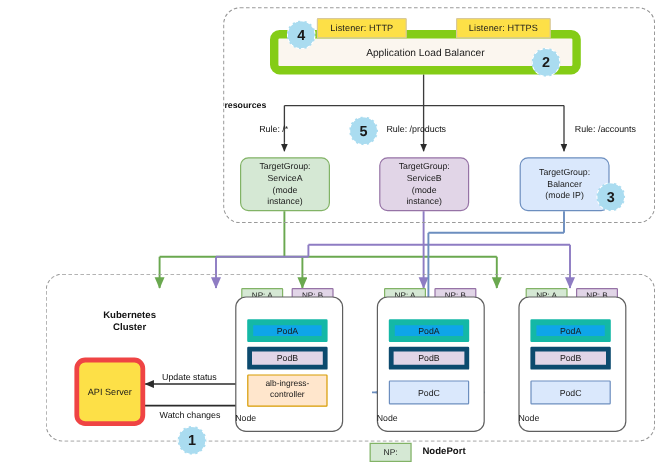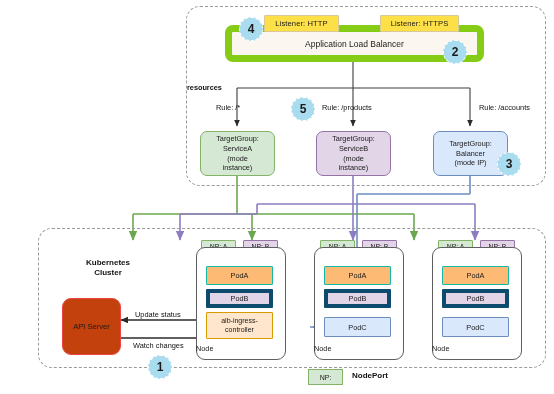--- a/index.html
+++ b/index.html
@@ -39,34 +39,34 @@
   .tg.green{background:#d5e8d4;border:1px solid #82b366;}
   .tg.purple{background:#e1d5e7;border:1px solid #9673a6;}
   .tg.blue{background:#dae8fc;border:1px solid #6c8ebf;}
 
   .rule-label{position:absolute;font-size:7.4px;font-weight:normal;color:#111;white-space:nowrap;}
   .resources-label{position:absolute;font-size:7.3px;font-weight:bold;color:#111;}
 
   
   .cluster-title{position:absolute;font-size:8px;font-weight:bold;line-height:1.25;text-align:center;color:#111;}
   .api-server{
-    background:#c2410c;border:1px solid #ef4444;border-radius:9px;
+    background:#fde047;border:4px solid #ef4444;border-radius:9px;
     font-size:7.6px;color:#1a1a1a;
   }
   .node{
     background:#ffffff;border:1px solid #5f5f5f;border-radius:9px;
   }
   .node-label{position:absolute;font-size:7.3px;color:#1a1a1a;width:100%;text-align:left;}
   .np{
     font-size:6.8px;border-radius:1px;
   }
   .np.green{background:#d5e8d4;border:1px solid #82b366;}
   .np.purple{background:#e1d5e7;border:1px solid #9673a6;}
   .pod{font-size:7.3px;border-radius:1px;}
-  .pod.green{background:#fdba74;border:1px solid #14b8a6;}
+  .pod.green{background:#0ea5e9;border:5px solid #14b8a6;}
   .pod.purple{background:#e1d5e7;border:4px solid #0c4a6e;}
   .pod.blue{background:#dae8fc;border:1px solid #6c8ebf;}
   .pod.orange{background:#ffe6cc;border:1px solid #d79b00;line-height:1.2;font-size:7px;}
 
   .arrow-label{position:absolute;font-size:7.4px;color:#111;white-space:nowrap;}
 
   
   .badge{
     position:absolute;width:24px;height:24px;border-radius:50%;
     background:#aadcf0;border:1.5px dashed #ffffff;

